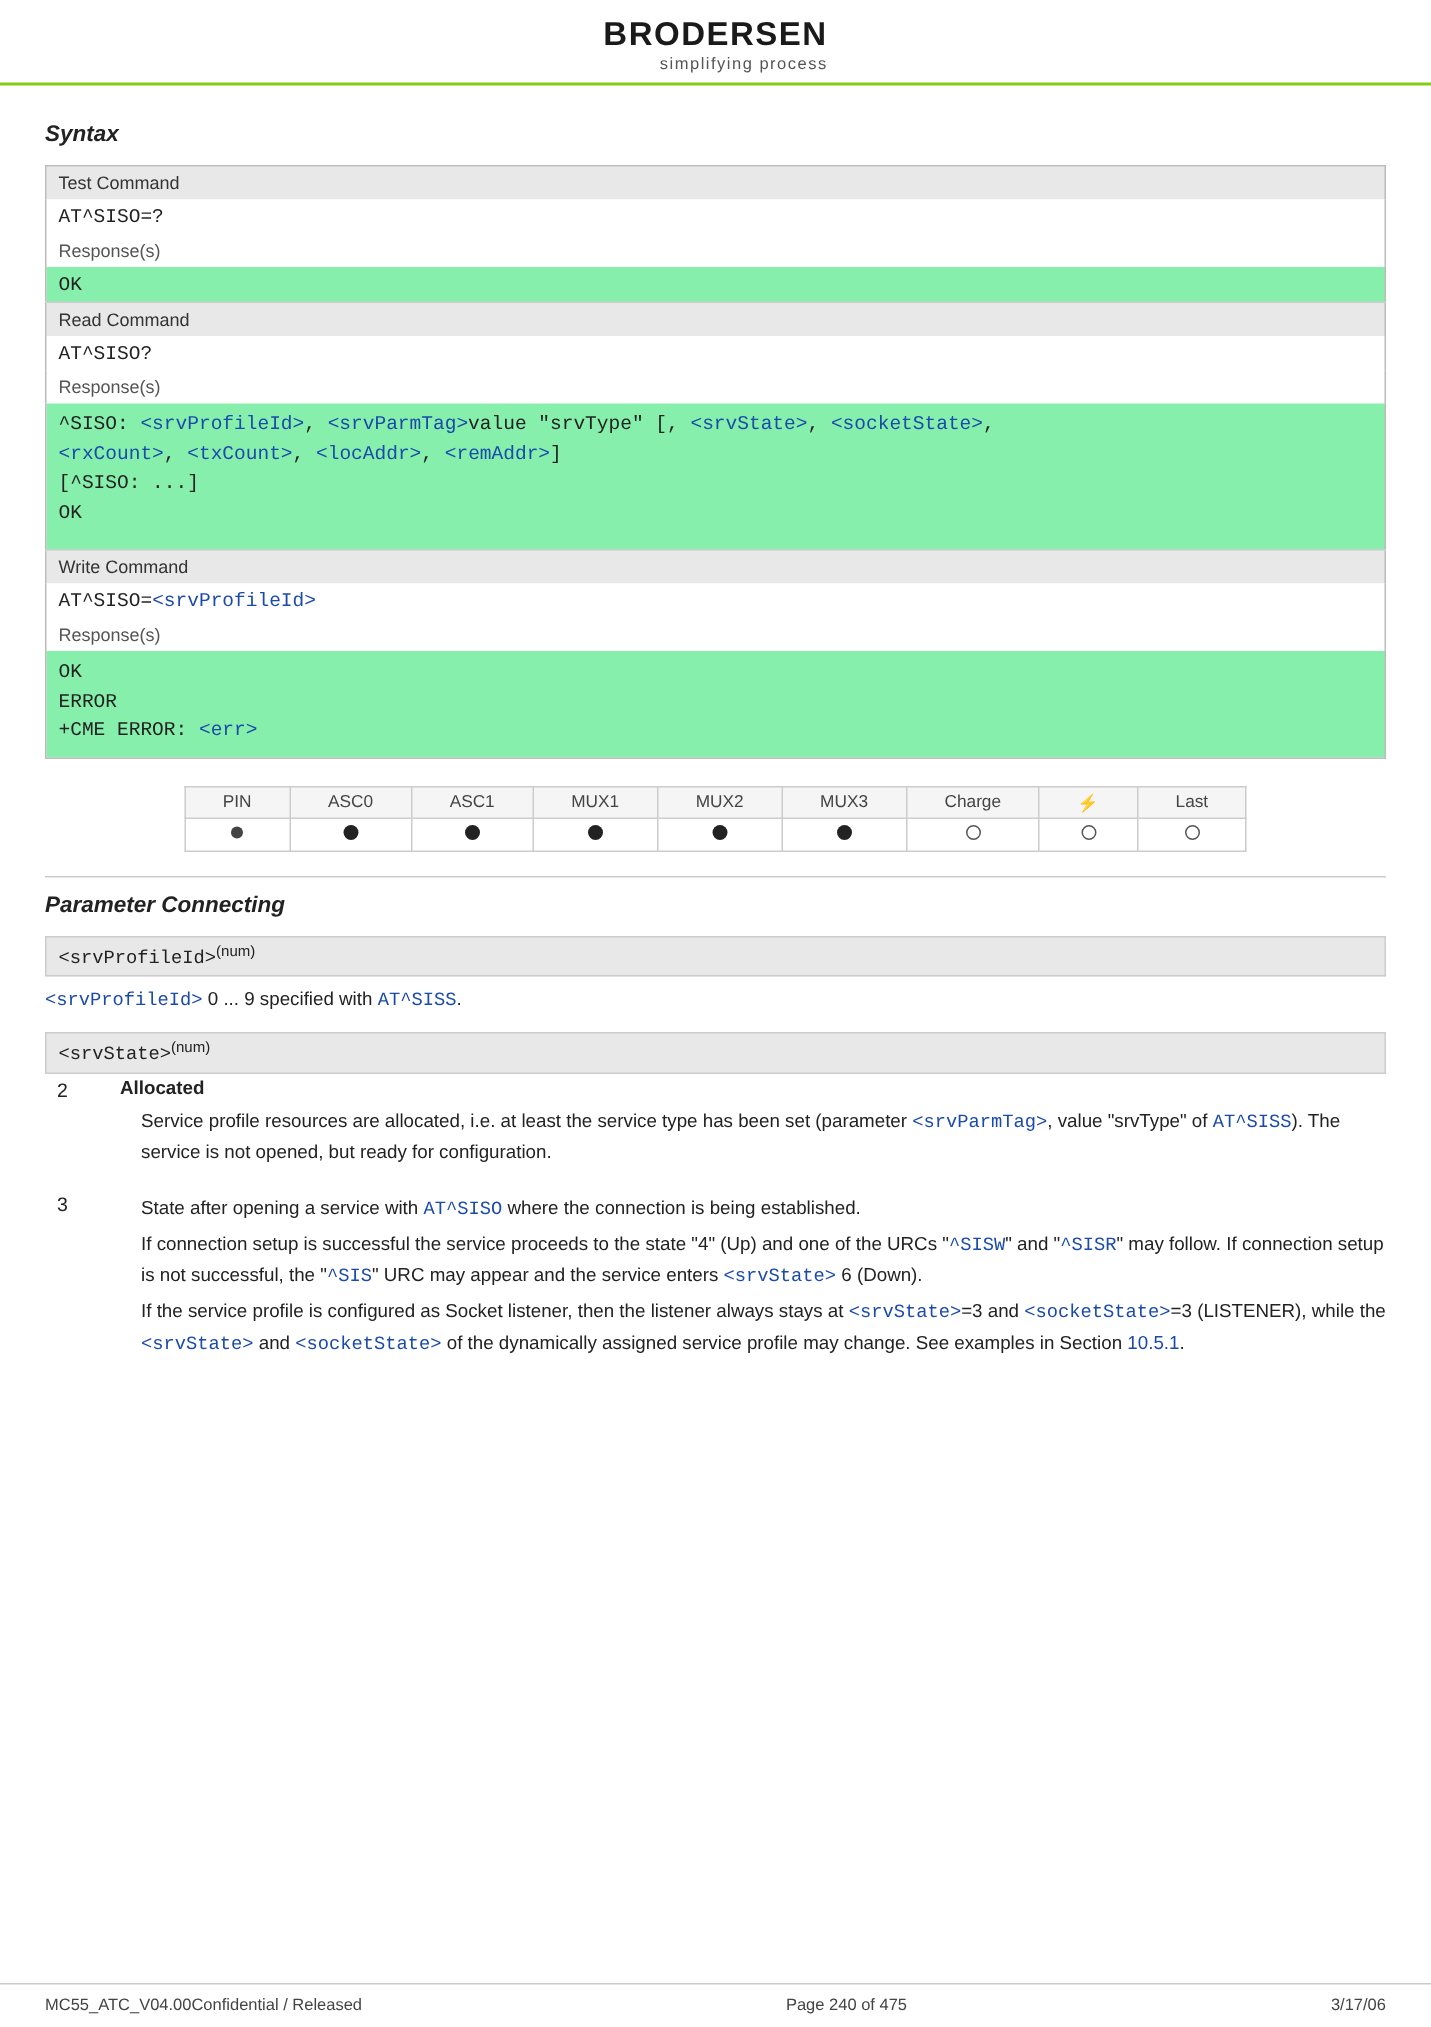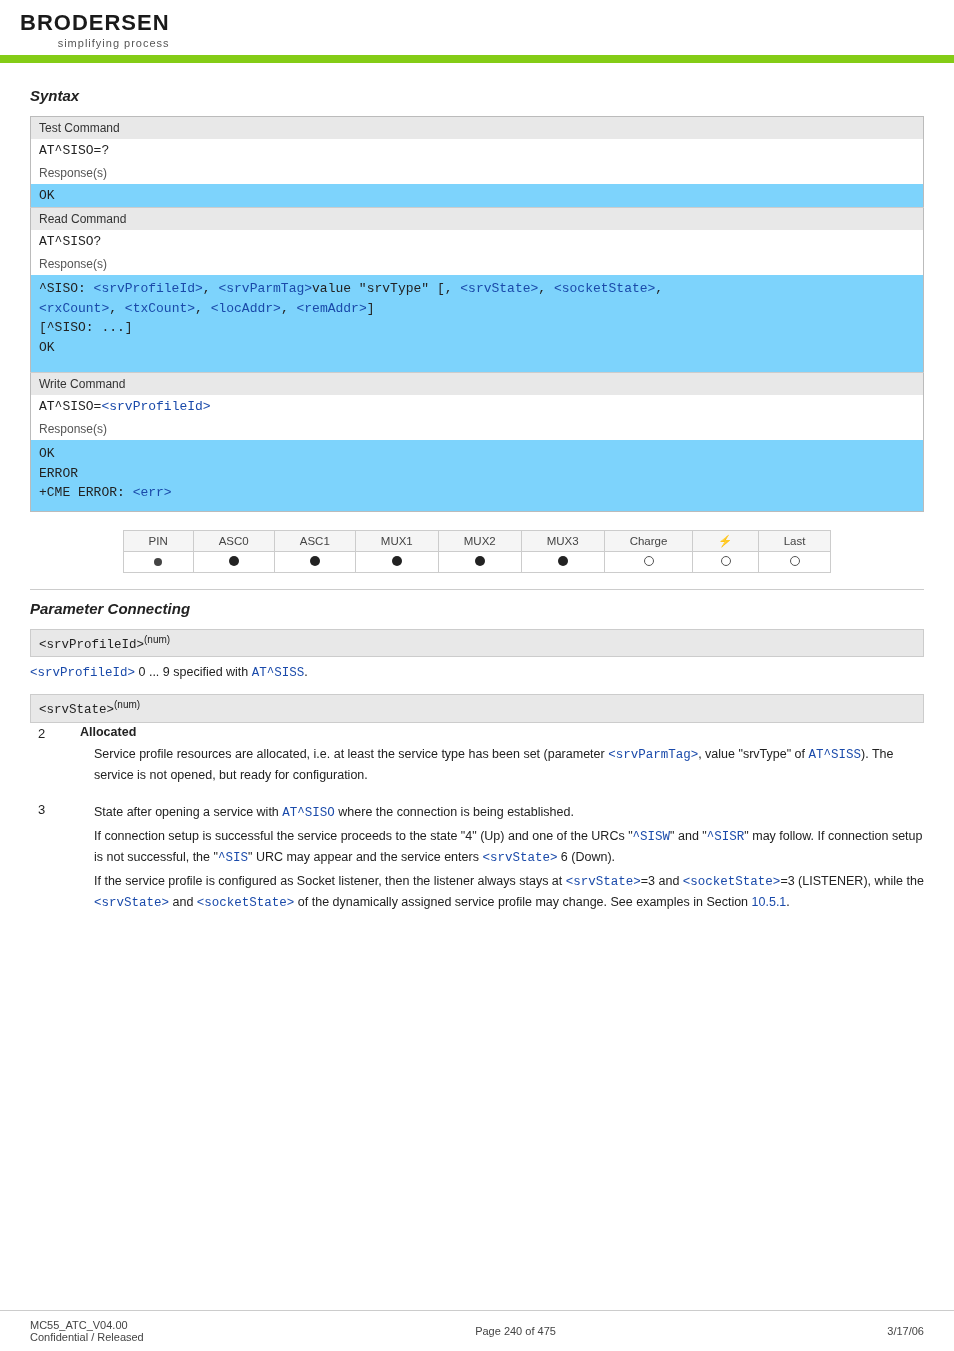--- a/index.html
+++ b/index.html
@@ -9,24 +9,24 @@
       color: #222;
       background: #fff;
       width: 954px;
       min-height: 1351px;
       position: relative;
     }
 
     
     .header {
       display: flex;
-      justify-content: flex-start;
+      justify-content: center;
       align-items: flex-start;
       padding: 10px 20px 6px 20px;
-      border-bottom: 8px solid #84cc16;
+      border-bottom: 2px solid #84cc16;
     }
     .logo-area {
       display: flex;
       flex-direction: column;
       align-items: flex-end;
     }
     .logo-text {
       font-size: 22px;
       font-weight: 900;
       letter-spacing: 1px;
@@ -78,21 +78,21 @@
       font-size: 13px;
       padding: 4px 8px;
     }
     .row-label {
       background: #fff;
       font-size: 12px;
       color: #555;
       padding: 2px 8px;
     }
     .row-ok {
-      background: #7dd3fc;
+      background: #86efac;
       font-family: 'Courier New', Courier, monospace;
       font-size: 13px;
       padding: 2px 8px 6px 8px;
     }
     .code-inline {
       font-family: 'Courier New', Courier, monospace;
       color: #1a4aaa;
     }
     .code-block {
       font-family: 'Courier New', Courier, monospace;
@@ -200,21 +200,21 @@
       left: 0;
       right: 0;
       border-top: 1px solid #ccc;
       padding: 8px 30px;
       display: flex;
       justify-content: space-between;
       align-items: center;
       font-size: 11px;
       color: #444;
     }
-    .footer-left { display: flex; flex-direction: column; }
+    .footer-left { display: flex; flex-direction: row; align-items: center; }
     .footer-center { text-align: right; }
     .footer-right { text-align: right; }
 
     .divider { border-top: 1px solid #ccc; margin: 10px 0; }
   </style>
 </head>
 <body>
 
 <div class="header">
   <div class="logo-area">

